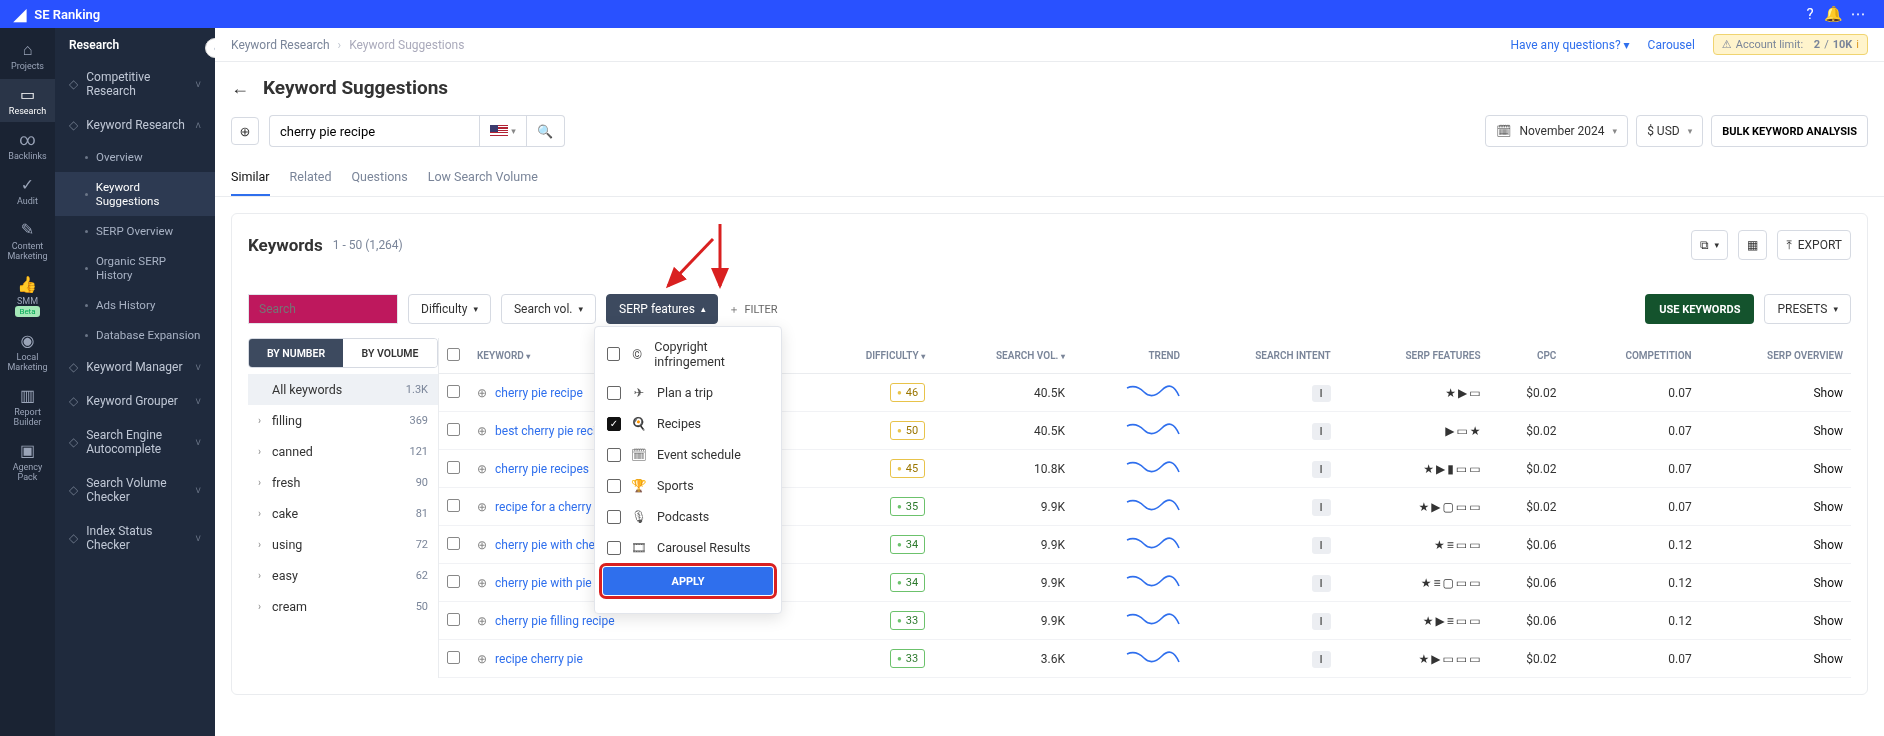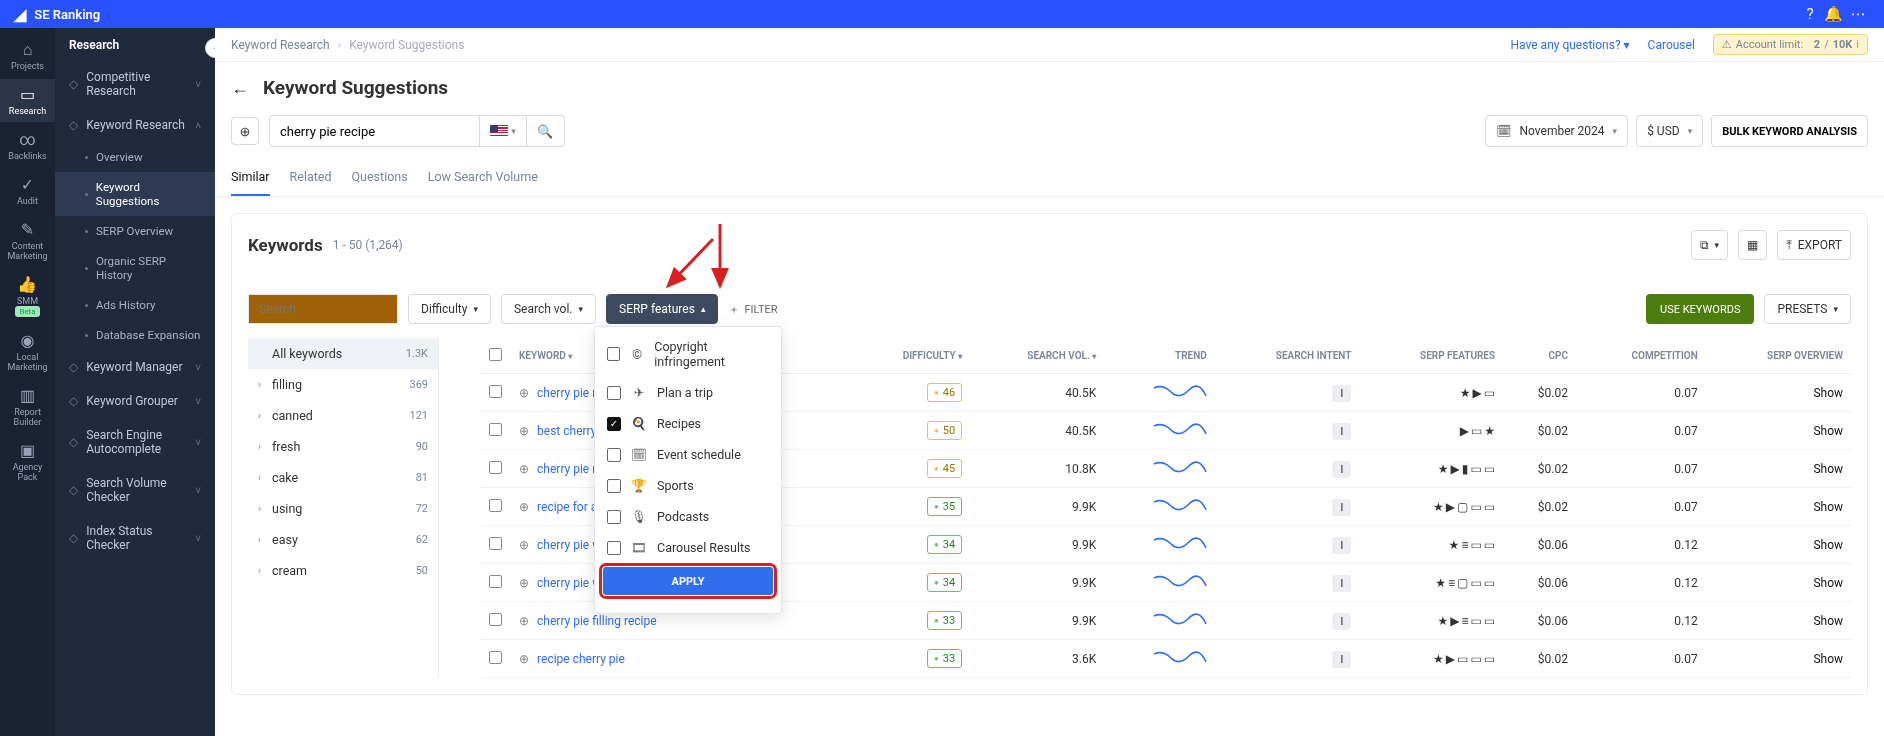--- a/index.html
+++ b/index.html
@@ -58,26 +58,26 @@
 .content { padding: 16px; }
 .panel { border:1px solid #eaecef; border-radius:6px; padding:16px; background:#fff; }
 
 .kw-head { display:flex; align-items:center; gap:10px; margin-bottom:34px; }
 .kw-head h2 { font-size:17px; font-weight:700; }
 .kw-head .count { font-size:12px; color:#7a8599; }
 .kw-head .sp { flex:1; }
 .sm-btn { border:1px solid #d6dae2; height:30px; padding:0 8px; border-radius:4px; background:#fff; cursor:pointer; display:flex; align-items:center; gap:6px; font-size:12px; }
 
 .filters { display:flex; align-items:center; gap:10px; margin-bottom:14px; position:relative; }
-.search-box { border:1px solid #e2e5eb; background:#a16207; height:30px; width:150px; padding:0 10px; border-radius:0; font-size:12px; }
+.search-box { border:1px solid #e2e5eb; background:#be185d; height:30px; width:150px; padding:0 10px; border-radius:0; font-size:12px; }
 .pill { border:1px solid #d6dae2; height:30px; padding:0 12px; border-radius:4px; display:flex; align-items:center; gap:6px; cursor:pointer; font-size:12px; background:#fff; }
 .pill.dark { background:#3d4a5f; color:#fff; border-color:#3d4a5f; }
 .add-filter { display:flex; align-items:center; gap:5px; font-size:11px; color:#666; cursor:pointer; }
 .filters .sp { flex:1; }
-.use-btn { background:#4d7c0f; color:#fff; border:none; height:30px; padding:0 14px; border-radius:4px; font-size:11px; font-weight:400; cursor:pointer; }
+.use-btn { background:#14532d; color:#fff; border:none; height:30px; padding:0 14px; border-radius:4px; font-size:11px; font-weight:700; cursor:pointer; }
 
 
 .dropdown { position:absolute; top:32px; left:346px; width:188px; background:#fff; border:1px solid #e2e5eb; border-radius:4px; box-shadow:0 4px 16px rgba(0,0,0,.12); z-index:20; padding:4px 0 10px; }
 .dd-item { padding:8px 12px; display:flex; align-items:center; gap:10px; font-size:12.5px; cursor:pointer; }
 .dd-item .cb { width:14px; height:14px; border:1.5px solid #666; border-radius:2px; display:inline-flex; align-items:center; justify-content:center; font-size:10px; }
 .dd-item .cb.checked { background:#111; color:#fff; border-color:#111; }
 .dd-item .ico { width:16px; text-align:center; color:#555; }
 .apply-wrap { padding:4px 8px 8px; }
 .apply-btn { width:100%; height:28px; background:#2f6fed; color:#fff; border:none; font-size:11px; font-weight:700; border-radius:3px; cursor:pointer; outline:3px solid #d92020; outline-offset:1px; }
 
@@ -85,21 +85,21 @@
 .grid { display:flex; gap:0; }
 .leftcol { width:190px; }
 .toggle-grp { display:flex; border:1px solid #d6dae2; border-radius:4px; overflow:hidden; margin-bottom:6px; }
 .tg { flex:1; height:28px; font-size:10.5px; font-weight:600; display:flex; align-items:center; justify-content:center; cursor:pointer; background:#fff; }
 .tg.active { background:#3d4a5f; color:#fff; }
 .lf-row { display:flex; align-items:center; padding:8px 10px; font-size:12.5px; cursor:pointer; }
 .lf-row.active { background:#eef1f5; }
 .lf-row .exp { width:14px; font-size:10px; color:#888; }
 .lf-row .n { margin-left:auto; color:#7a8599; font-size:11px; }
 
-.rightcol { flex:1; border-left:1px solid #eaecef;padding-left:42px; }
+.rightcol { flex:1; border-left:1px solid #eaecef; }
 table { width:100%; border-collapse:collapse; }
 th { text-align:right; font-size:10px; color:#7a8599; font-weight:600; padding:10px 8px; border-bottom:1px solid #eaecef; white-space:nowrap; }
 th.l { text-align:left; }
 td { padding:8px 8px; border-bottom:1px solid #f1f2f5; font-size:12px; text-align:right; white-space:nowrap; }
 td.l { text-align:left; }
 .kw-cell { display:flex; align-items:center; gap:8px; }
 .kw-cell .kw-link { color:#2f6fed; cursor:pointer; }
 .chk { width:13px; height:13px; border:1.5px solid #888; border-radius:2px; display:inline-block; }
 .diff-badge { display:inline-flex; align-items:center; gap:4px; border:1px solid; padding:2px 6px; border-radius:3px; font-size:11px; }
 .diff-y { border-color:#e8c34a; color:#9a7500; } .diff-y::before{content:"●"; color:#e8c34a; font-size:8px;}
@@ -337,20 +337,24 @@
                     <path d="M0,0 L7,3 L0,6 Z" fill="#d92020"></path>
                   </marker>
                 </defs>
                 <line x1="55" y1="9" x2="6" y2="9" stroke="#d92020" stroke-width="3" marker-end="url(#ah3)"></line>
               </svg>
           </div>
         </div>
 
         <div class="grid">
           <div class="leftcol">
+            <div class="toggle-grp">
+              <div class="tg active">BY NUMBER</div>
+              <div class="tg">BY VOLUME</div>
+            </div>
             <div id="lfilters">
                 <div class="lf-row active">
                   <span class="exp"></span>
                   <span>All keywords</span>
                   <span class="n">1.3K</span>
                 </div>
                 <div class="lf-row">
                   <span class="exp">›</span>
                   <span>filling</span>
                   <span class="n">369</span>

